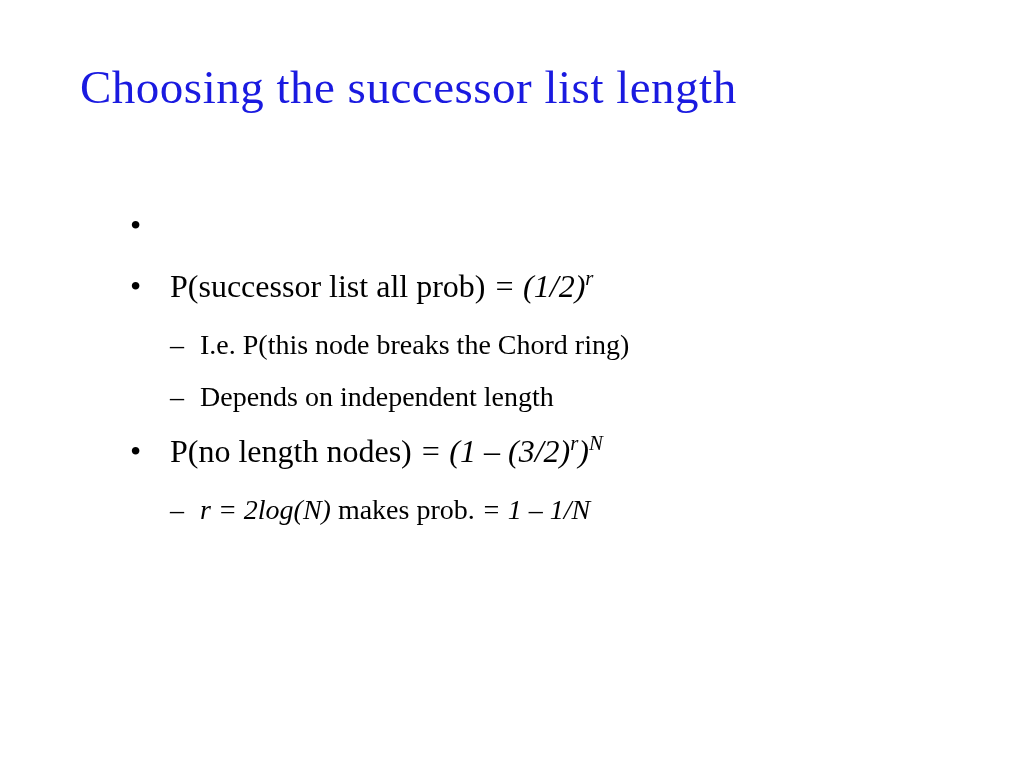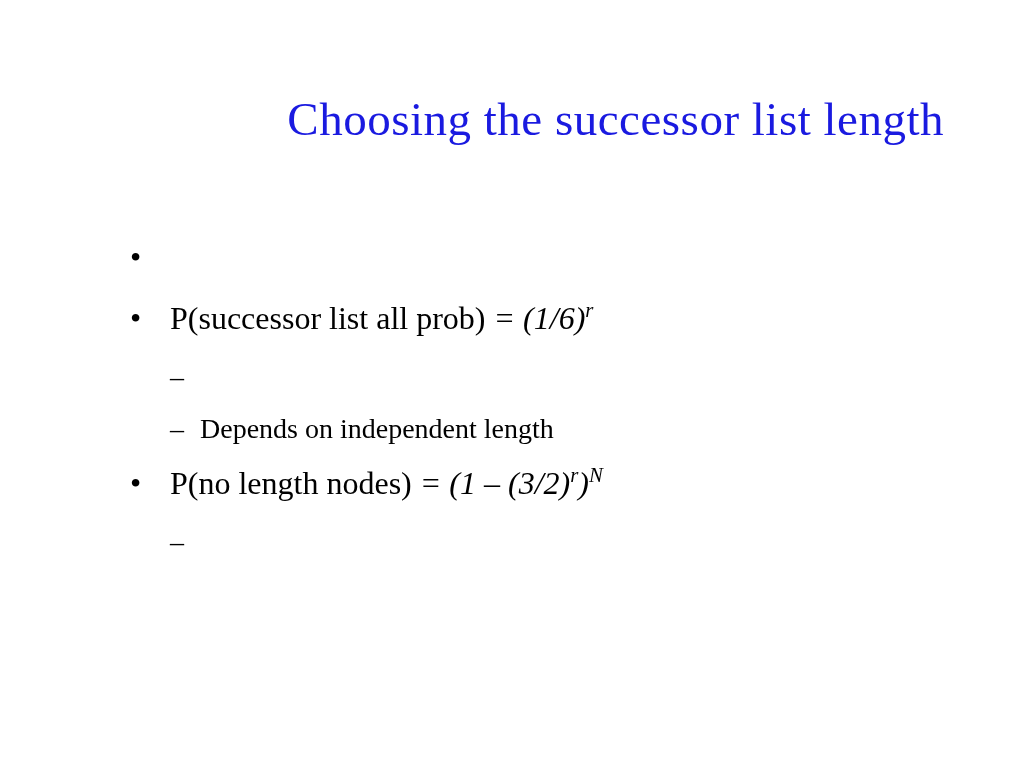--- a/index.html
+++ b/index.html
@@ -13,24 +13,23 @@
       background: #ffffff;
       font-family: "Times New Roman", Times, serif;
       color: #000000;
       overflow: hidden;
       padding: 60px 80px;
     }
     .title {
       color: #1a1ae0;
       font-size: 47px;
       font-weight: normal;
-      text-align: right;
+      text-align: left;
       margin-bottom: 90px;
       letter-spacing: 0.5px;
-      margin-top: 32px;
     }
     .content {
       padding-left: 50px;
     }
     .bullet-item {
       display: flex;
       align-items: flex-start;
       font-size: 32px;
       margin-bottom: 18px;
       line-height: 1.35;
@@ -72,37 +71,41 @@
 
 <div class="content">
 
   <div class="bullet-item">
     <span class="bullet-marker">•</span>
   </div>
 
   <div class="bullet-item">
     <span class="bullet-marker">•</span>
     <span>
-      <span>P(successor list all prob) </span><span class="italic">= (1/6)</span><sup class="italic">r</sup>
+      <span>P(successor list all prob) </span><span class="italic">= (1/2)</span><sup class="italic">r</sup>
     </span>
   </div>
 
   <div class="sub-item">
     <span class="dash-marker">–</span>
+    <span>I.e. P(this node breaks the Chord ring)</span>
   </div>
 
   <div class="sub-item">
     <span class="dash-marker">–</span>
     <span>Depends on independent length</span>
   </div>
 
   <div class="bullet-item">
     <span class="bullet-marker">•</span>
     <span>
       <span>P(no length nodes) </span><span class="italic">= (1 – (3/2)</span><sup class="italic">r</sup><span class="italic">)</span><sup class="italic">N</sup>
     </span>
   </div>
 
   <div class="sub-item">
     <span class="dash-marker">–</span>
+    <span>
+      <span class="italic">r = 2log(N)</span><span> makes prob. </span><span class="italic">= 1 – 1/N</span>
+    </span>
   </div>
 
 </div>
 
 </body></html>

